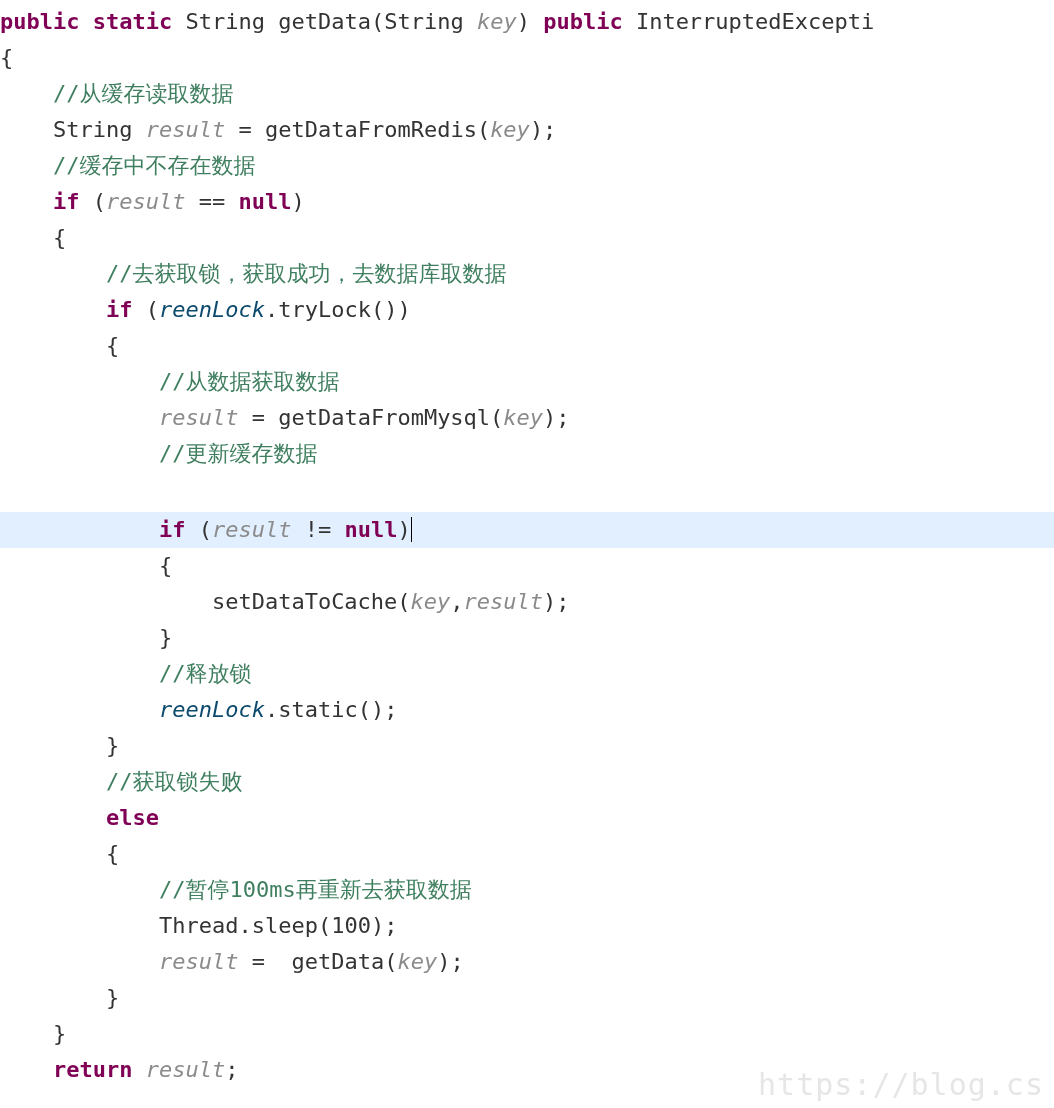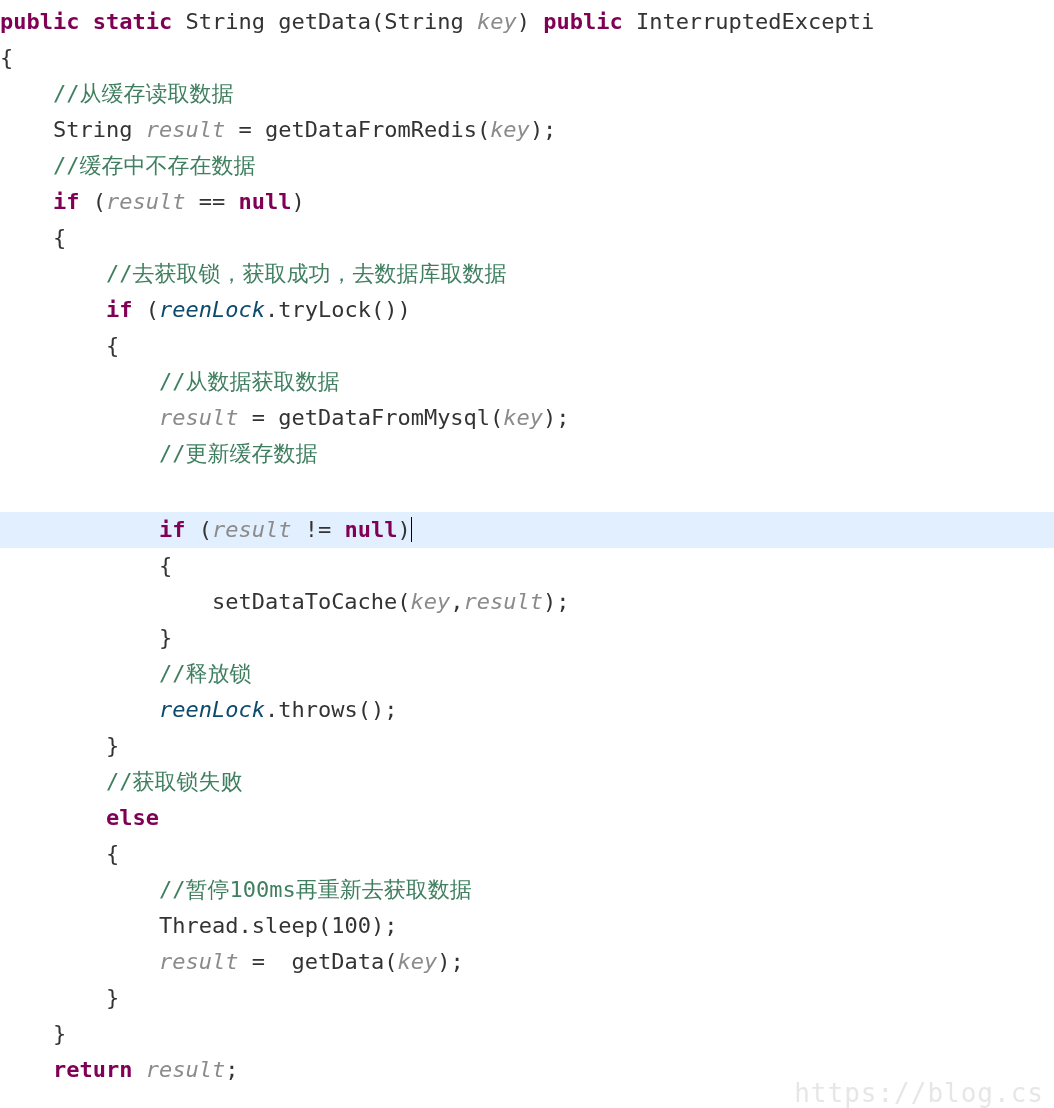--- a/index.html
+++ b/index.html
@@ -15,22 +15,22 @@
   .kw{color:#7f0055;font-weight:bold;}      
   .typ{color:#333;}                          
   .var{color:#8b8b8b;font-style:italic;}                       
   .ital{color:#333;}       
   .italblue{font-style:italic;color:#0c4a6e;}
   .cmt{color:#3f7f5f;}                       
   .num{color:#333;}
   .hl{background:#e2efff;display:inline-block;width:100%;margin-top:40px;}
   .caret{border-right:1px solid #000;}
   .wm{
-    position:fixed;right:10px;bottom:0;
-    font-family:"Consolas",monospace;font-size:26px;
+    position:fixed;right:10px;bottom:6px;
+    font-family:"Consolas",monospace;font-size:30px;
     color:rgba(200,200,200,0.45);letter-spacing:1px;
     user-select:none;pointer-events:none;
   }
 </style>
 </head>
 <body>
 
 <pre class="code"><span><span class="kw">public</span><span> </span><span class="kw">static</span><span> </span><span class="typ">String</span><span> </span><span class="typ">getData</span><span>(</span><span class="typ">String</span><span> </span><span class="var">key</span><span>) </span><span class="kw">public</span><span> </span><span class="typ">InterruptedExcepti</span></span>
 <span><span>{</span></span>
 <span>    <span class="cmt">//从缓存读取数据</span></span>
@@ -42,21 +42,21 @@
 <span>        <span class="kw">if</span><span> (</span><span class="italblue">reenLock</span><span>.tryLock())</span></span>
 <span>        <span>{</span></span>
 <span>            <span class="cmt">//从数据获取数据</span></span>
 <span>            <span class="var">result</span><span> = </span><span class="ital">getDataFromMysql</span><span>(</span><span class="var">key</span><span>);</span></span>
 <span>            <span class="cmt">//更新缓存数据</span></span>
 <span class="hl">            <span class="kw">if</span><span> (</span><span class="var">result</span><span> != </span><span class="kw">null</span><span>)</span><span class="caret"></span></span>
 <span>            <span>{</span></span>
 <span>                <span class="ital">setDataToCache</span><span>(</span><span class="var">key</span><span>,</span><span class="var">result</span><span>);</span></span>
 <span>            <span>}</span></span>
 <span>            <span class="cmt">//释放锁</span></span>
-<span>            <span class="italblue">reenLock</span><span>.throws();</span></span>
+<span>            <span class="italblue">reenLock</span><span>.static();</span></span>
 <span>        <span>}</span></span>
 <span>        <span class="cmt">//获取锁失败</span></span>
 <span>        <span class="kw">else</span></span>
 <span>        <span>{</span></span>
 <span>            <span class="cmt">//暂停100ms再重新去获取数据</span></span>
 <span>            <span class="typ">Thread</span><span>.</span><span class="ital">sleep</span><span>(</span><span class="num">100</span><span>);</span></span>
 <span>            <span class="var">result</span><span> =  </span><span class="ital">getData</span><span>(</span><span class="var">key</span><span>);</span></span>
 <span>        <span>}</span></span>
 <span>    <span>}</span></span>
 <span>    <span class="kw">return</span><span> </span><span class="var">result</span><span>;</span></span>

